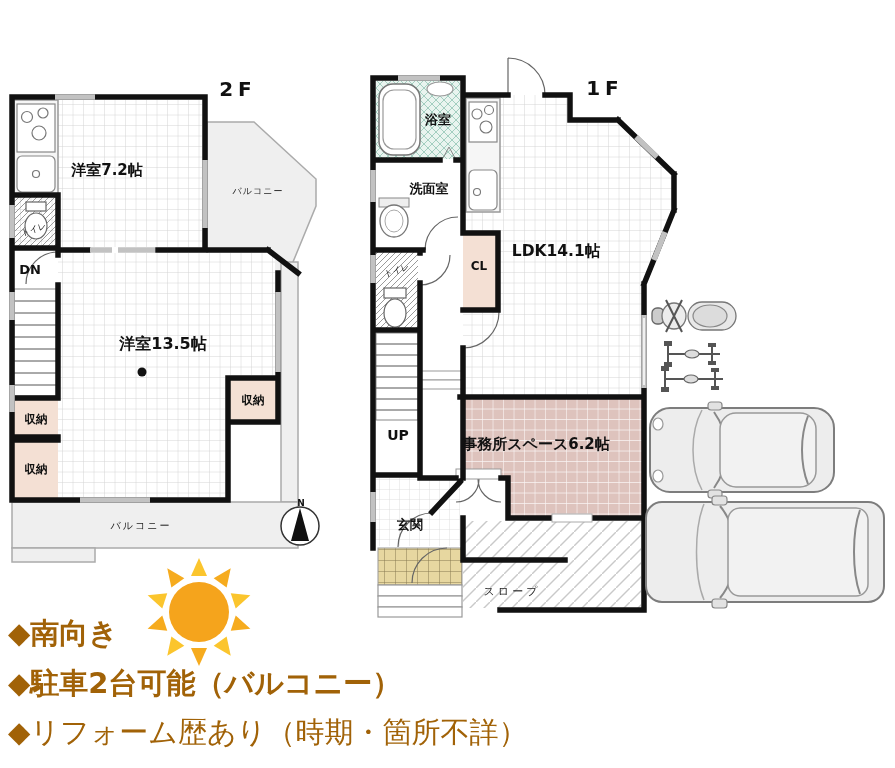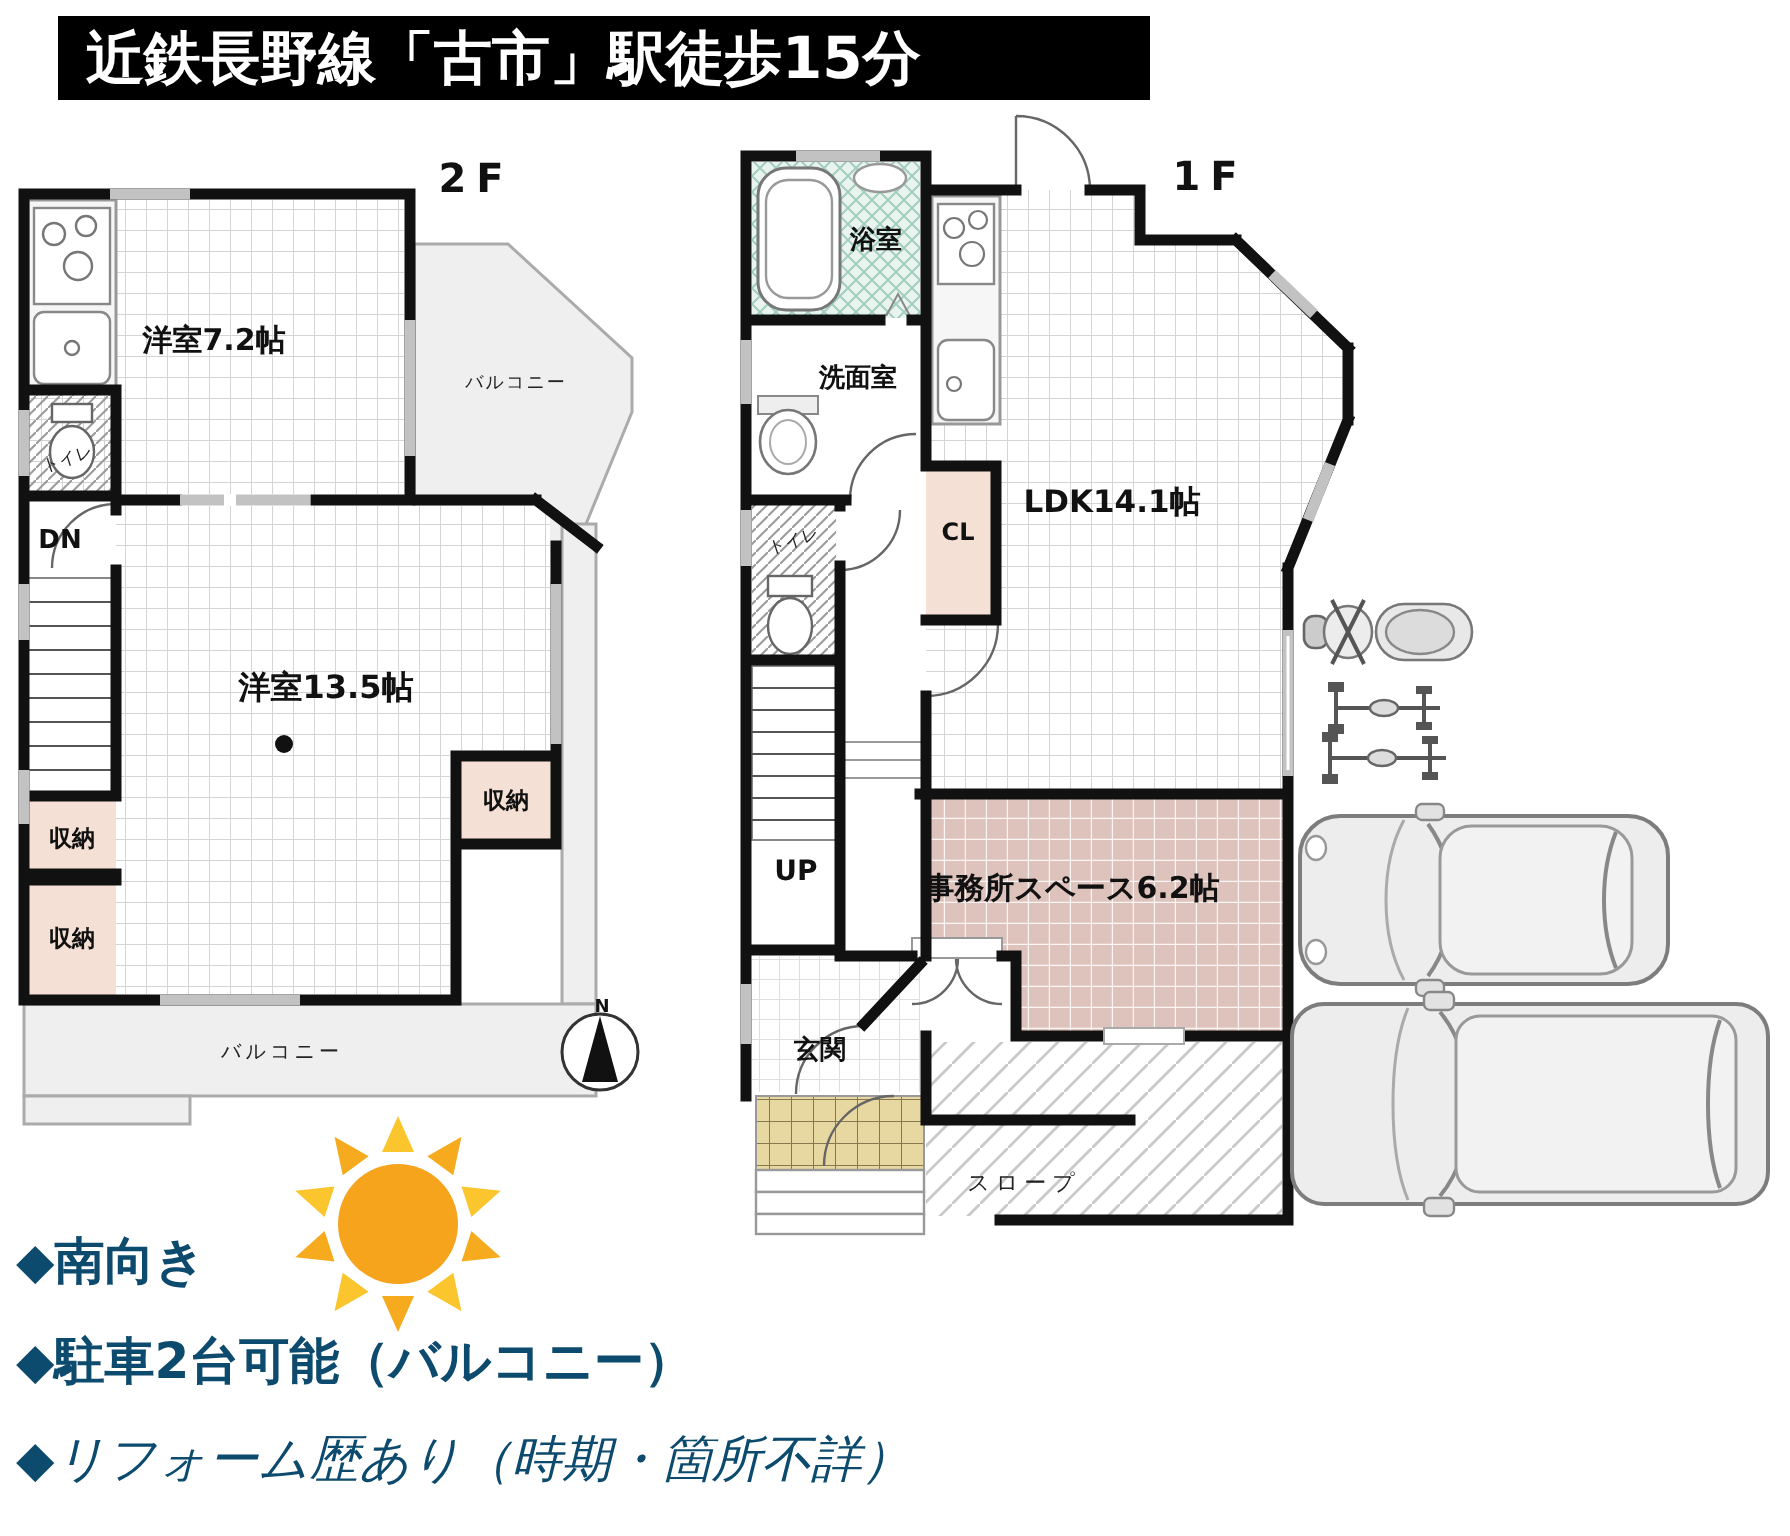--- a/index.html
+++ b/index.html
@@ -2,32 +2,31 @@
 <html><head>
 <meta charset="utf-8">
 <style>
   html,body{margin:0;padding:0;background:#fff;}
   .canvas{position:relative;width:895px;height:768px;background:#ffffff;overflow:hidden;
           font-family:"DejaVu Sans","Liberation Sans",sans-serif;}
   .header{position:absolute;left:29px;top:8px;width:546px;height:42px;background:#000;
           color:#fff;font-size:29px;font-weight:700;line-height:42px;padding-left:14px;
           box-sizing:border-box;white-space:nowrap;}
   .plan-svg{position:absolute;left:0;top:0;}
-  .feature-line{position:absolute;left:8px;color:#0c4a6e;font-size:25px;font-weight:700;white-space:nowrap;}
-  .feature-line.thin{font-weight:400;font-style:italic;}
+  .feature-line{position:absolute;left:8px;color:#a16207;font-size:29px;font-weight:700;white-space:nowrap;}
+  .feature-line.thin{font-weight:400;}
   svg text{font-family:"DejaVu Sans","Liberation Sans",sans-serif;fill:#111;}
   .room-label{font-weight:700;}
   .small-label{fill:#222;}
 </style>
 </head>
 <body>
 
 <div class="canvas">
 
-  <div class="header">近鉄長野線「古市」駅徒歩15分</div>
 
   <svg class="plan-svg" width="895" height="768" viewBox="0 0 895 768">
     <defs>
       <pattern id="pgrid" width="10.5" height="10.5" patternUnits="userSpaceOnUse">
         <path d="M10.5,0 V10.5 H0" fill="none" stroke="#d4d4d4" stroke-width="1"></path>
       </pattern>
       <pattern id="ppink" width="10.5" height="10.5" patternUnits="userSpaceOnUse">
         <rect width="10.5" height="10.5" fill="#dec3bd"></rect>
         <path d="M10.5,0 V10.5 H0" fill="none" stroke="rgba(255,255,255,0.85)" stroke-width="1.2"></path>
       </pattern>

